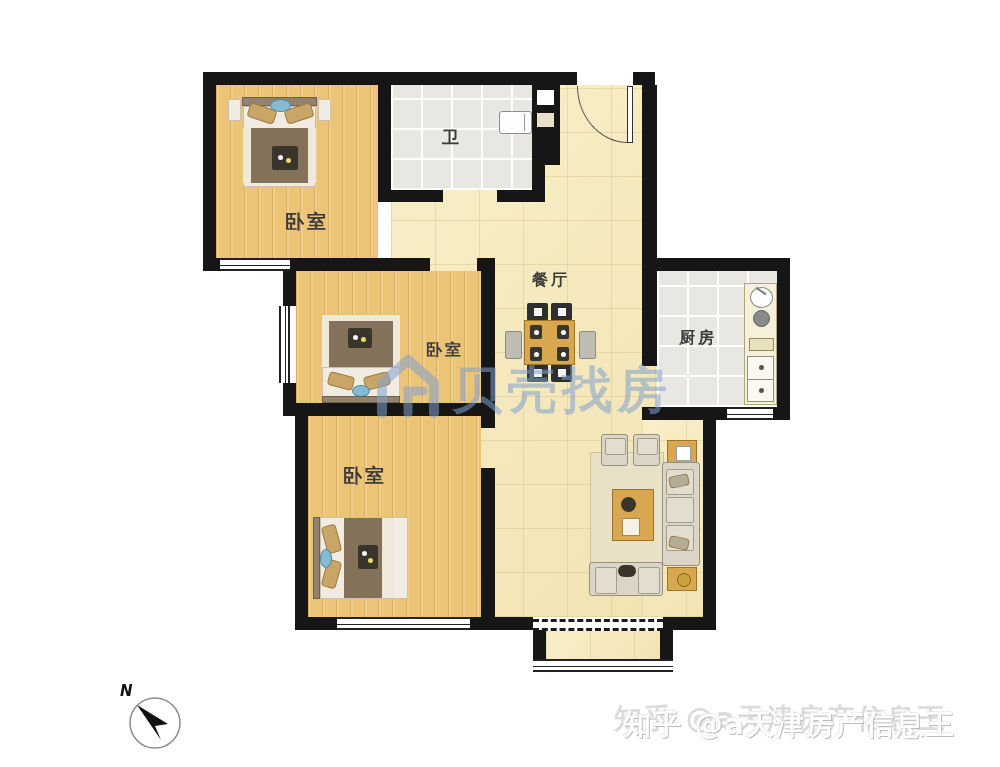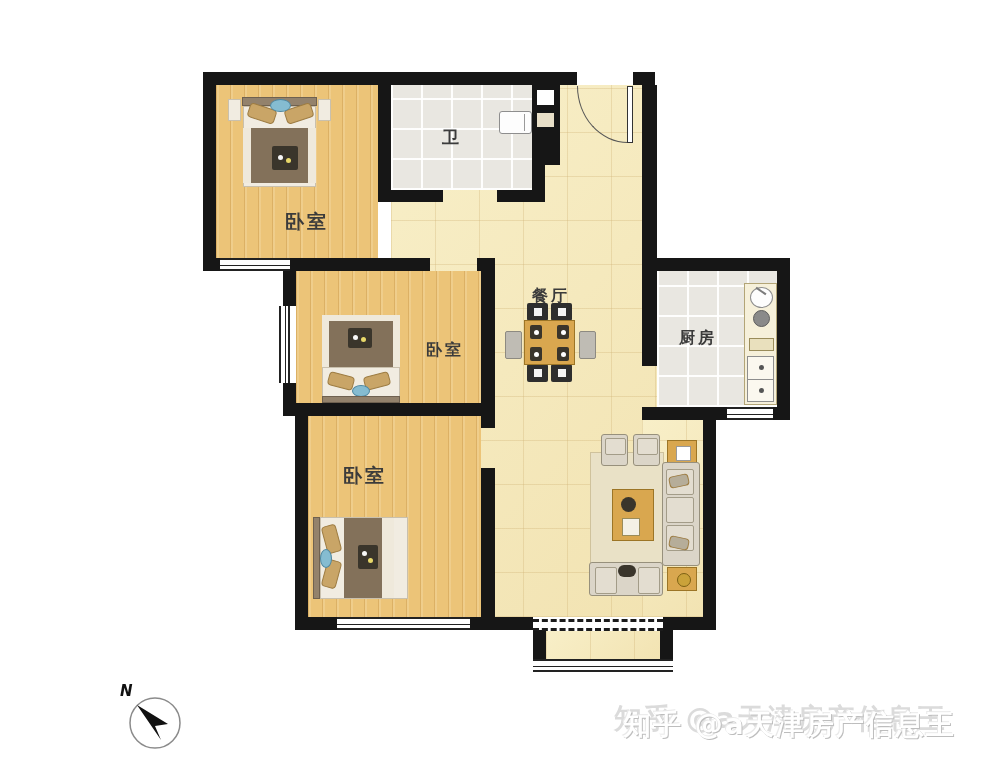--- a/index.html
+++ b/index.html
@@ -191,25 +191,32 @@
   <div class="woodf" style="left:667px;top:567px;width:30px;height:24px;">
       <div class="abs" style="left:9px;top:5px;width:12px;height:12px;border-radius:50%;background:#caa23a;border:1px solid #7d6114;"></div>
     </div>
 
   <div class="abs" style="left:499px;top:111px;width:31px;height:21px;background:#fdfdfd;border:1px solid #8e8e8e;border-radius:3px;">
     <div class="abs" style="right:6px;top:2px;width:1px;height:17px;background:#9a9a9a;"></div>
   </div>
 
   <div class="label" style="left:307px;top:222px;font-size:19px;">卧室</div>
   <div class="label" style="left:452px;top:137px;font-size:17px;">卫</div>
-  <div class="label" style="left:551px;top:280px;font-size:16px;margin-top:16px;">餐厅</div>
+  <div class="label" style="left:551px;top:280px;font-size:16px;">餐厅</div>
   <div class="label" style="left:698px;top:338px;font-size:16px;">厨房</div>
   <div class="label" style="left:445px;top:350px;font-size:16px;">卧室</div>
   <div class="label" style="left:365px;top:476px;font-size:19px;">卧室</div>
 
+  <div class="abs" style="left:368px;top:345px;width:300px;height:86px;">
+    <svg width="80" height="80" viewBox="0 0 80 80" style="position:absolute;left:0;top:2px;">
+      <path d="M14 66 L14 36 L40 13 L66 36 L66 66" fill="none" stroke="rgba(130,160,208,0.55)" stroke-width="10" stroke-linejoin="round" stroke-linecap="round"></path>
+      <path d="M40 66 L40 44 L55 44" fill="none" stroke="rgba(130,160,208,0.55)" stroke-width="9" stroke-linecap="round"></path>
+    </svg>
+    <span class="wmblue" style="position:absolute;left:84px;top:12px;font-size:50px;font-weight:600;letter-spacing:5px;white-space:nowrap;">贝壳找房</span>
+  </div>
 
   <div class="abs" style="left:114px;top:680px;width:76px;height:76px;">
     <svg width="76" height="76" viewBox="0 0 76 76">
       <circle cx="41" cy="43" r="25" fill="none" stroke="#8b8b8b" stroke-width="1.5"></circle>
       <polygon points="23,25 54,44 41,46 47,60" fill="#111"></polygon>
     </svg>
     <span class="abs" style="left:6px;top:2px;font-size:15px;font-weight:700;font-style:italic;color:#111;">N</span>
   </div>
 
   <div class="abs" style="left:614px;top:700px;width:380px;height:52px;">

